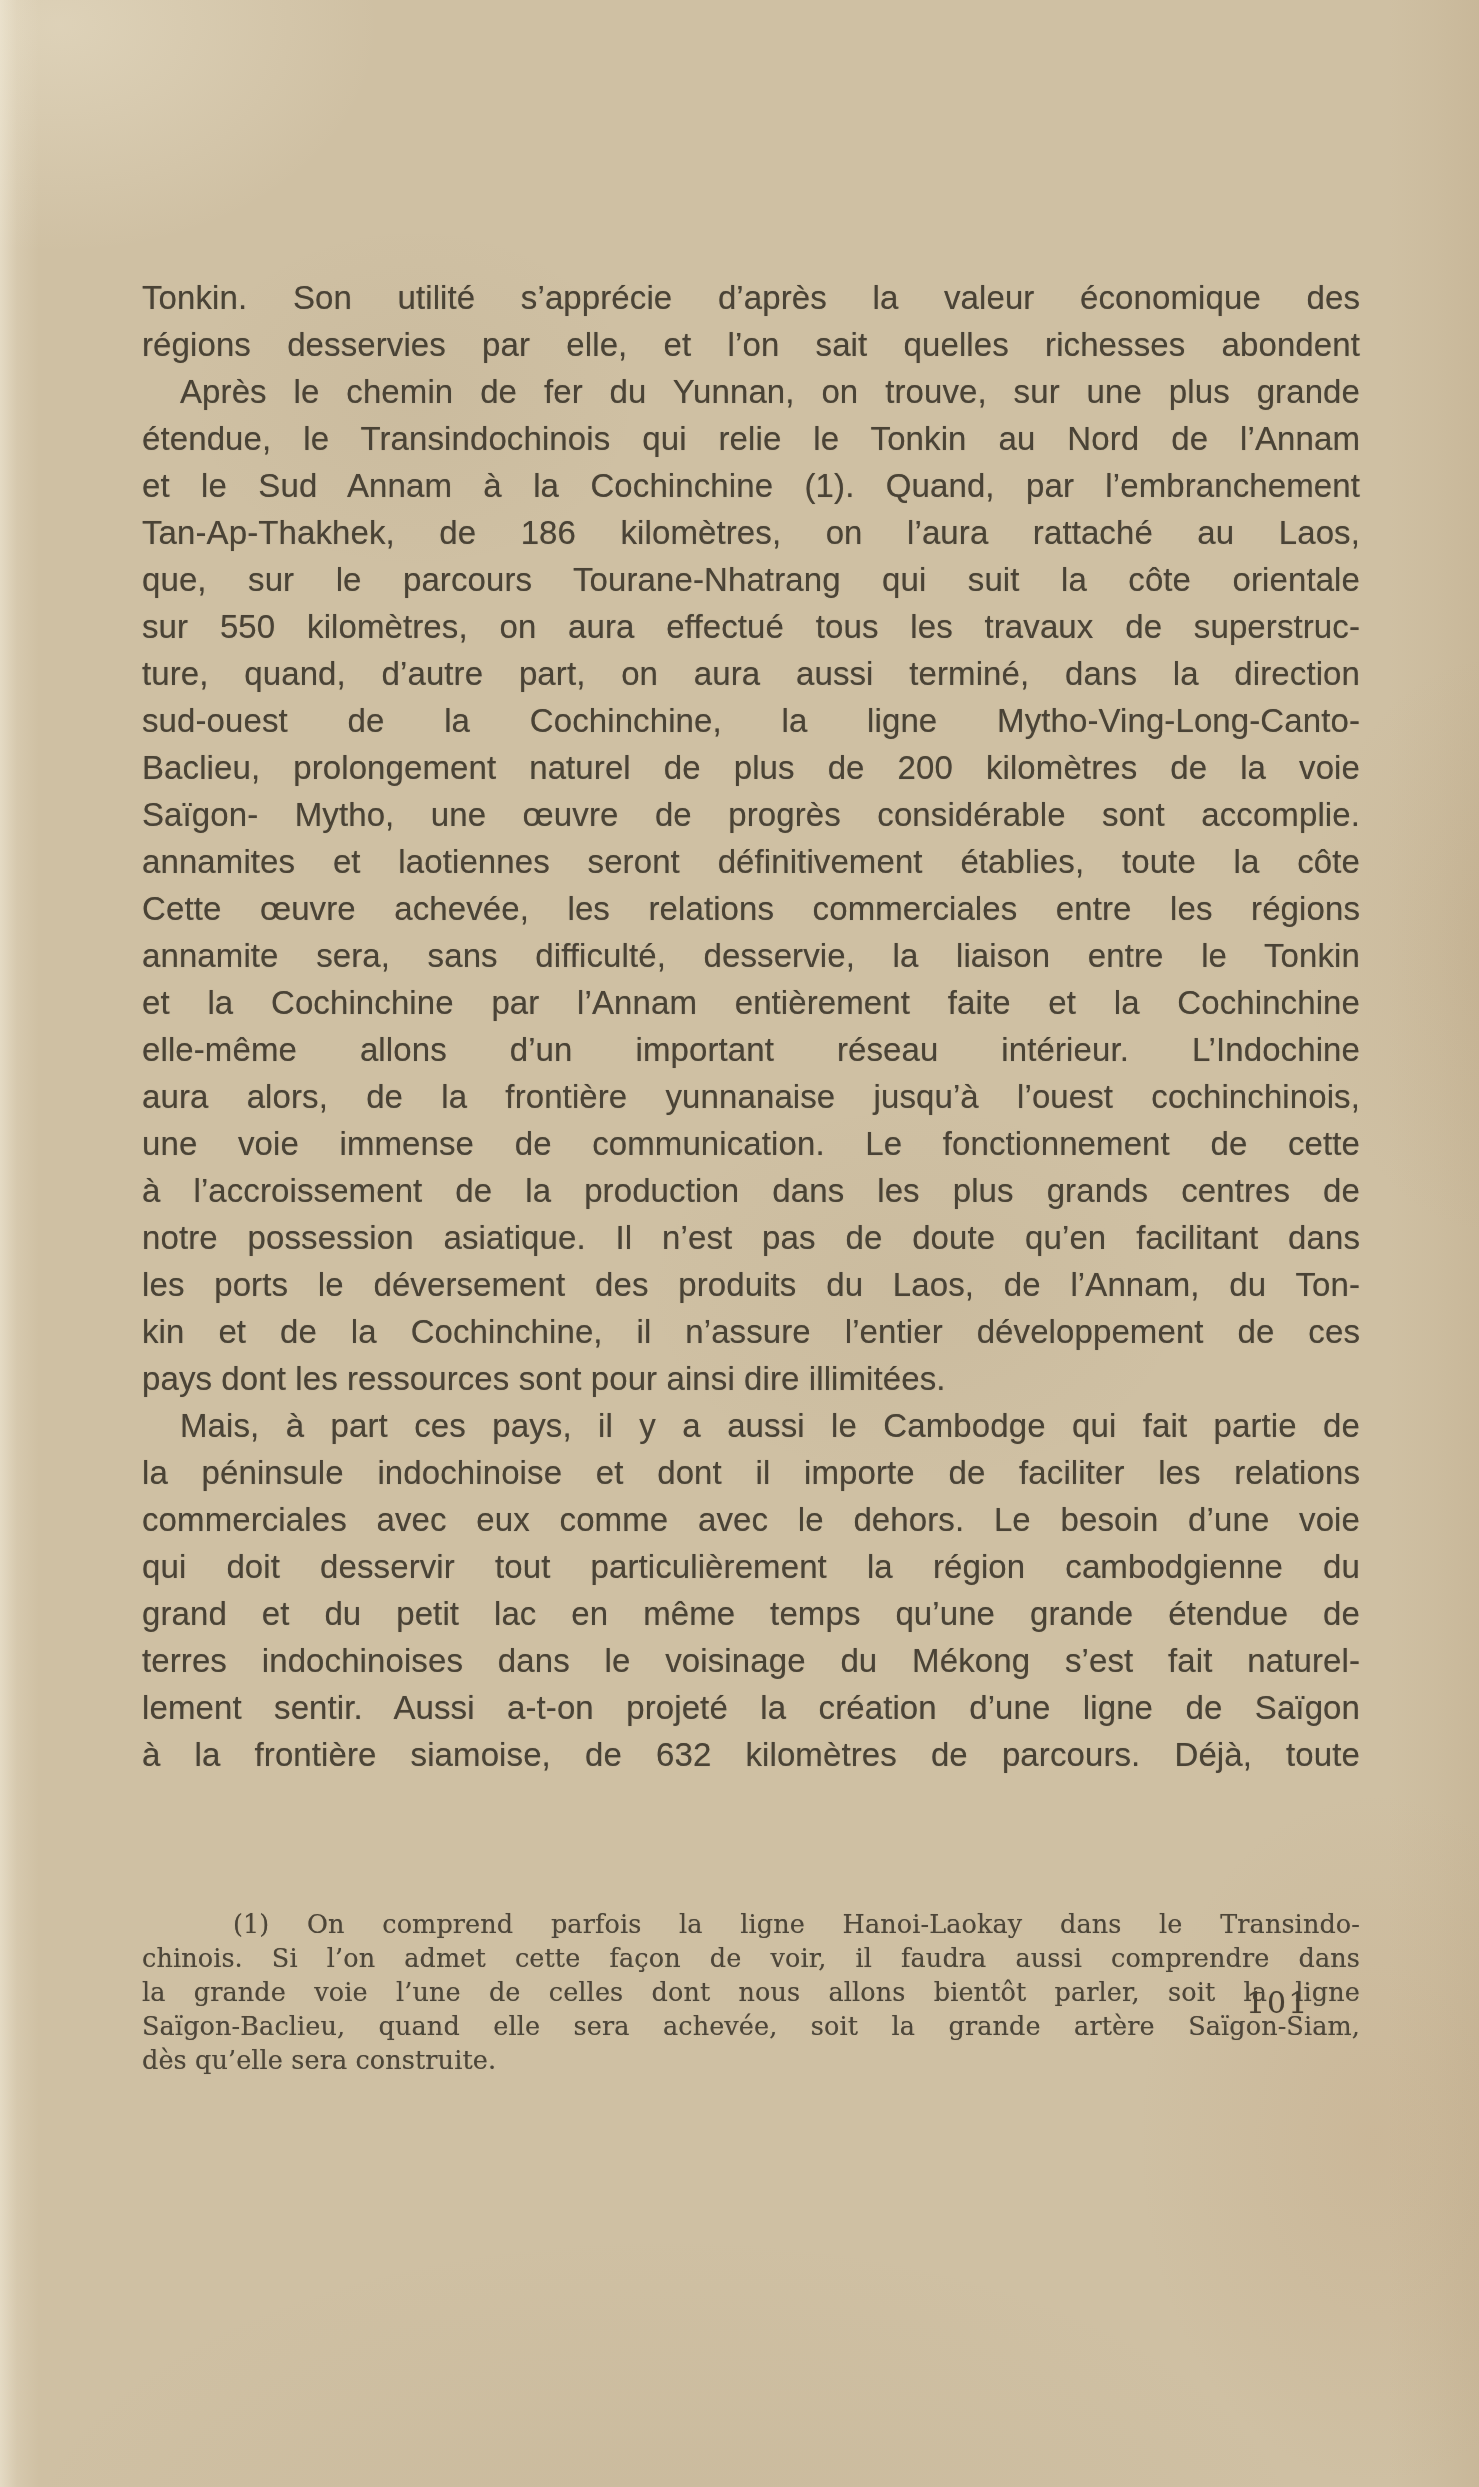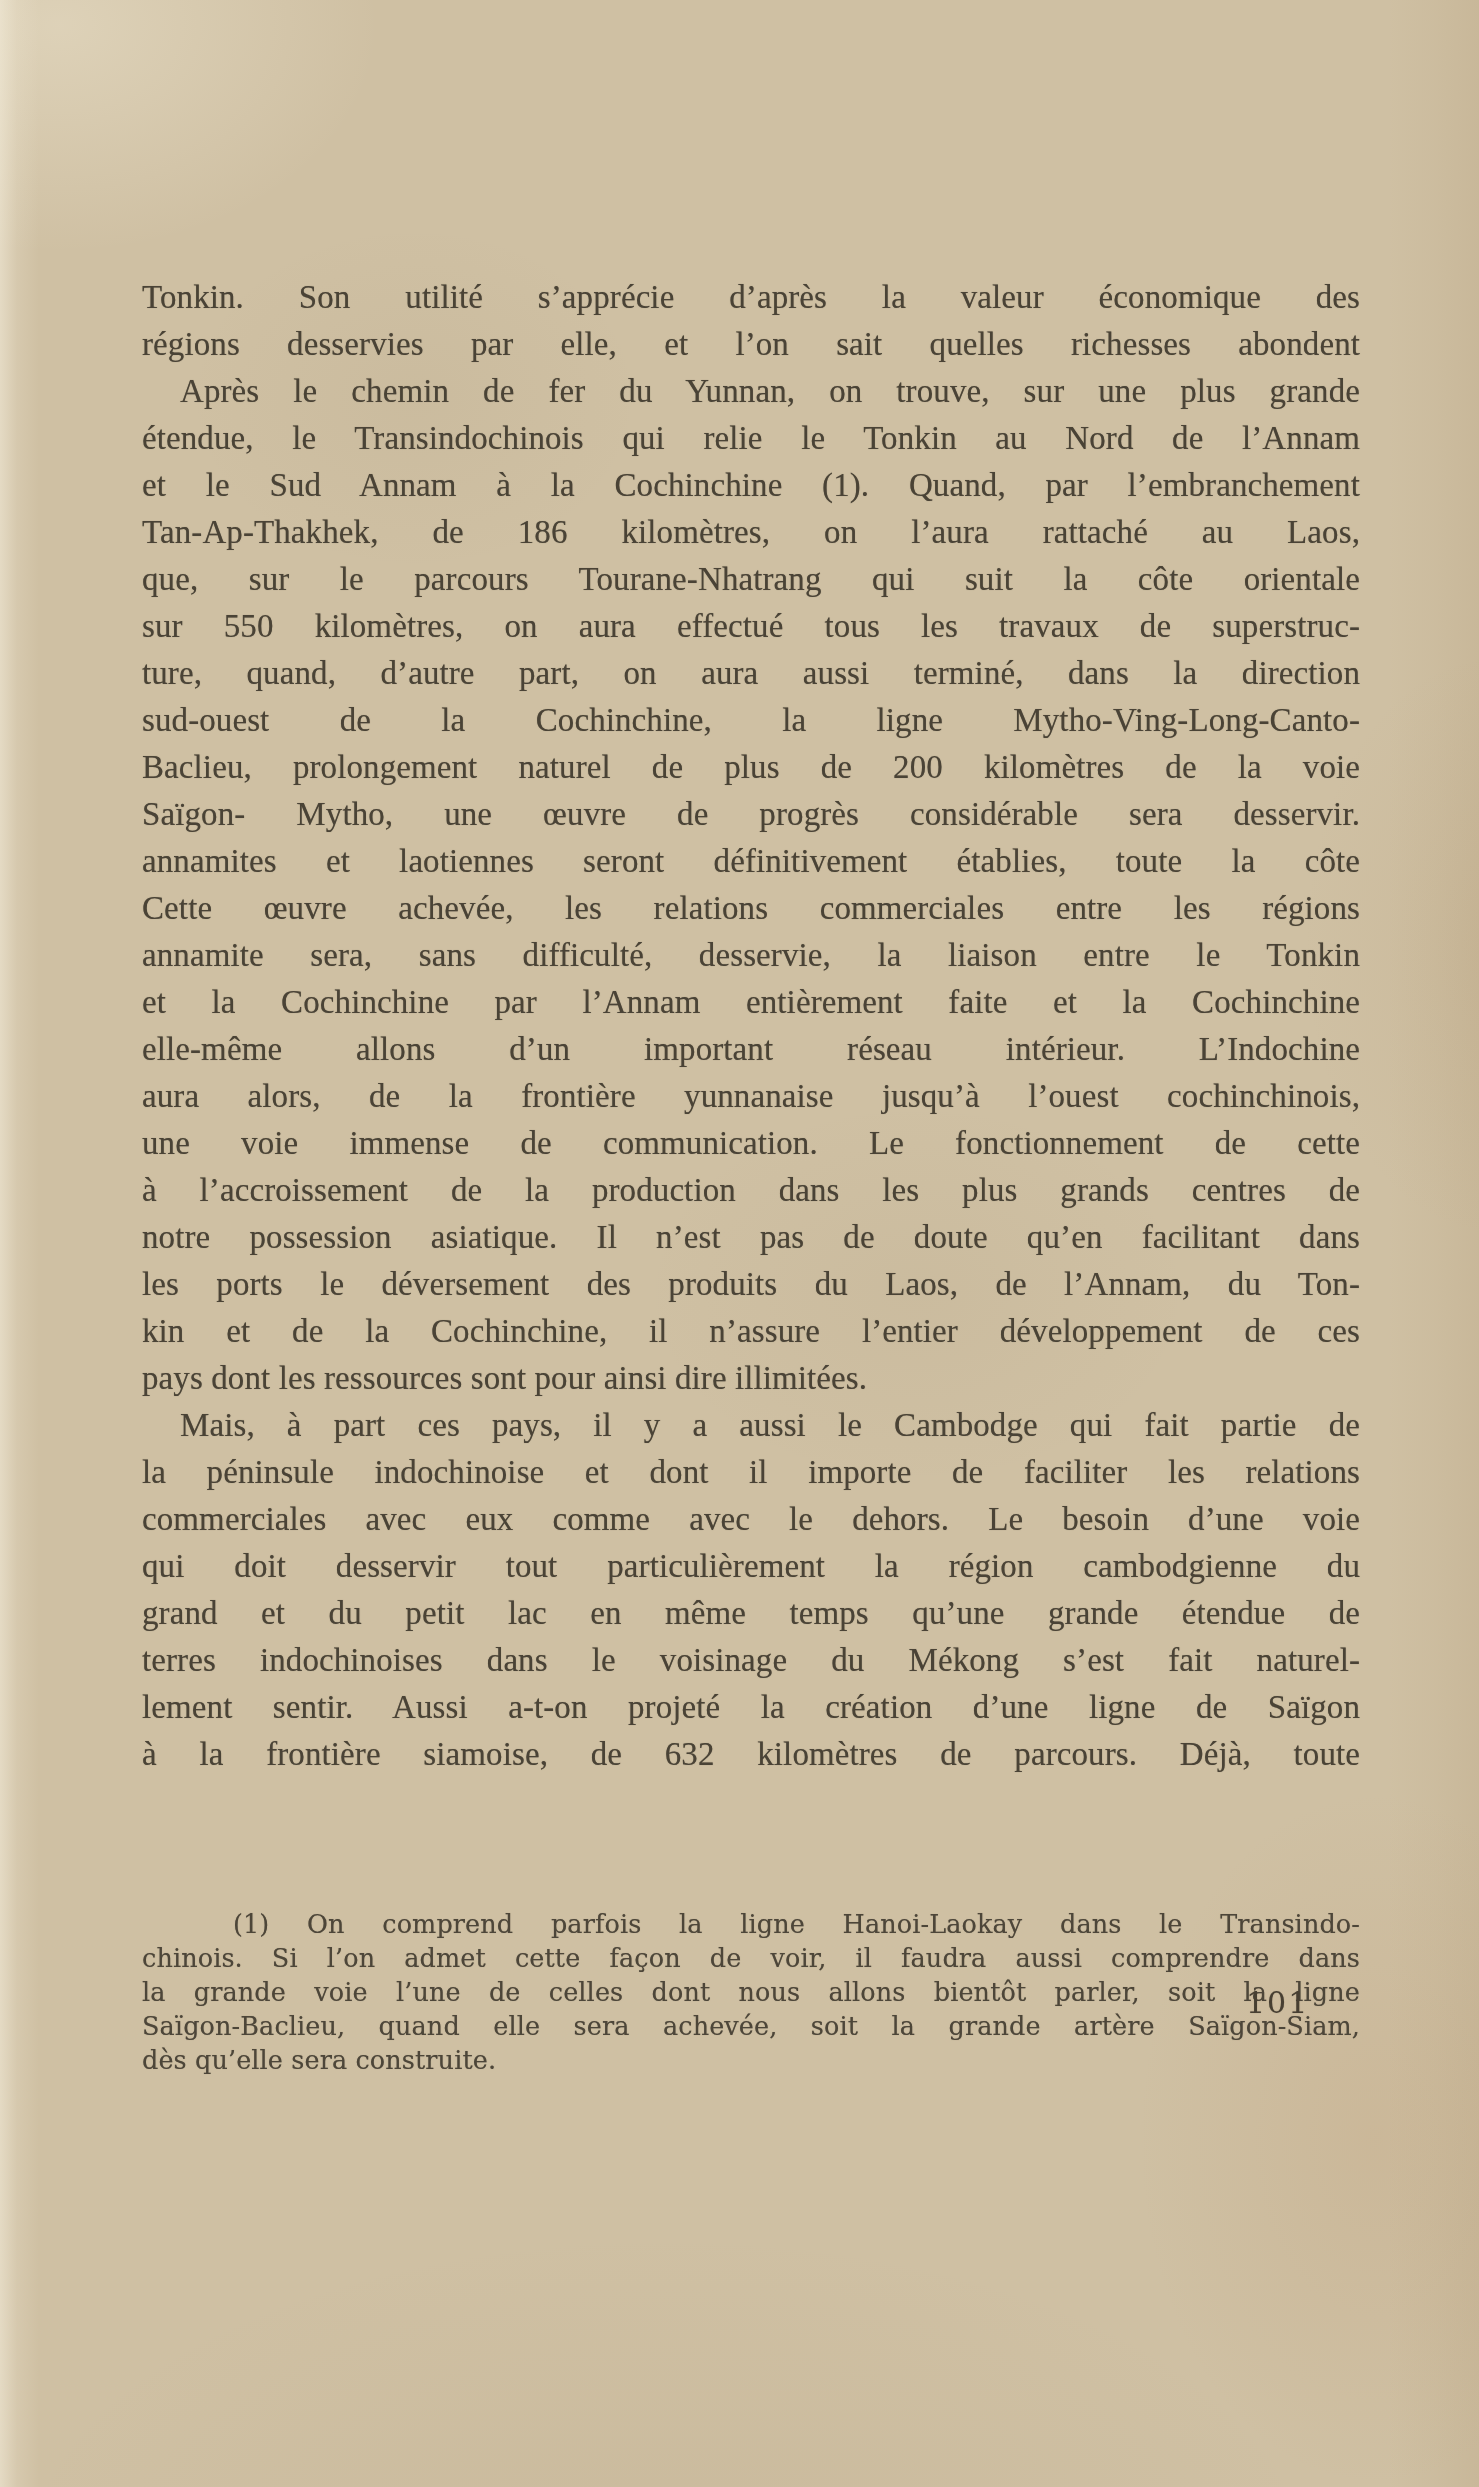--- a/index.html
+++ b/index.html
@@ -27,21 +27,21 @@
       
       radial-gradient(ellipse 326px 248px at 28% 16%, rgba(120,100,70,0.05), rgba(120,100,70,0) 70%),
       radial-gradient(ellipse 392px 274px at 62% 52%, rgba(120,100,70,0.05), rgba(120,100,70,0) 70%);
   }
 
   .textblock {
     position: absolute;
     left: 142px;
     top: 274px;
     width: 1218px;
-    font-family: Liberation Serif, serif;
+    font-family: Liberation Sans, sans-serif;
     font-size: 33px;
     line-height: 47px;
     color: #4a4336;
     text-shadow: 0 0 0.8px rgba(74,67,54,0.55);
   }
 
   .line {
     text-align: justify;
     text-align-last: justify;
     white-space: normal;
@@ -90,21 +90,21 @@
     <div>
       <div class="line indent">Après le chemin de fer du Yunnan, on trouve, sur une plus grande</div>
       <div class="line">étendue, le Transindochinois qui relie le Tonkin au Nord de l’Annam</div>
       <div class="line">et le Sud Annam à la Cochinchine (1). Quand, par l’embranchement</div>
       <div class="line">Tan-Ap-Thakhek, de 186 kilomètres, on l’aura rattaché au Laos,</div>
       <div class="line">que, sur le parcours Tourane-Nhatrang qui suit la côte orientale</div>
       <div class="line">sur 550 kilomètres, on aura effectué tous les travaux de superstruc-</div>
       <div class="line">ture, quand, d’autre part, on aura aussi terminé, dans la direction</div>
       <div class="line">sud-ouest de la Cochinchine, la ligne Mytho-Ving-Long-Canto-</div>
       <div class="line">Baclieu, prolongement naturel de plus de 200 kilomètres de la voie</div>
-      <div class="line">Saïgon- Mytho, une œuvre de progrès considérable sera desservir.</div>
+      <div class="line">Saïgon- Mytho, une œuvre de progrès considérable sont accomplie.</div>
       <div class="line">annamites et laotiennes seront définitivement établies, toute la côte</div>
       <div class="line">Cette œuvre achevée, les relations commerciales entre les régions</div>
       <div class="line">annamite sera, sans difficulté, desservie, la liaison entre le Tonkin</div>
       <div class="line">et la Cochinchine par l’Annam entièrement faite et la Cochinchine</div>
       <div class="line">elle-même allons d’un important réseau intérieur. L’Indochine</div>
       <div class="line">aura alors, de la frontière yunnanaise jusqu’à l’ouest cochinchinois,</div>
       <div class="line">une voie immense de communication. Le fonctionnement de cette</div>
       <div class="line">à l’accroissement de la production dans les plus grands centres de</div>
       <div class="line">notre possession asiatique. Il n’est pas de doute qu’en facilitant dans</div>
       <div class="line">les ports le déversement des produits du Laos, de l’Annam, du Ton-</div>

